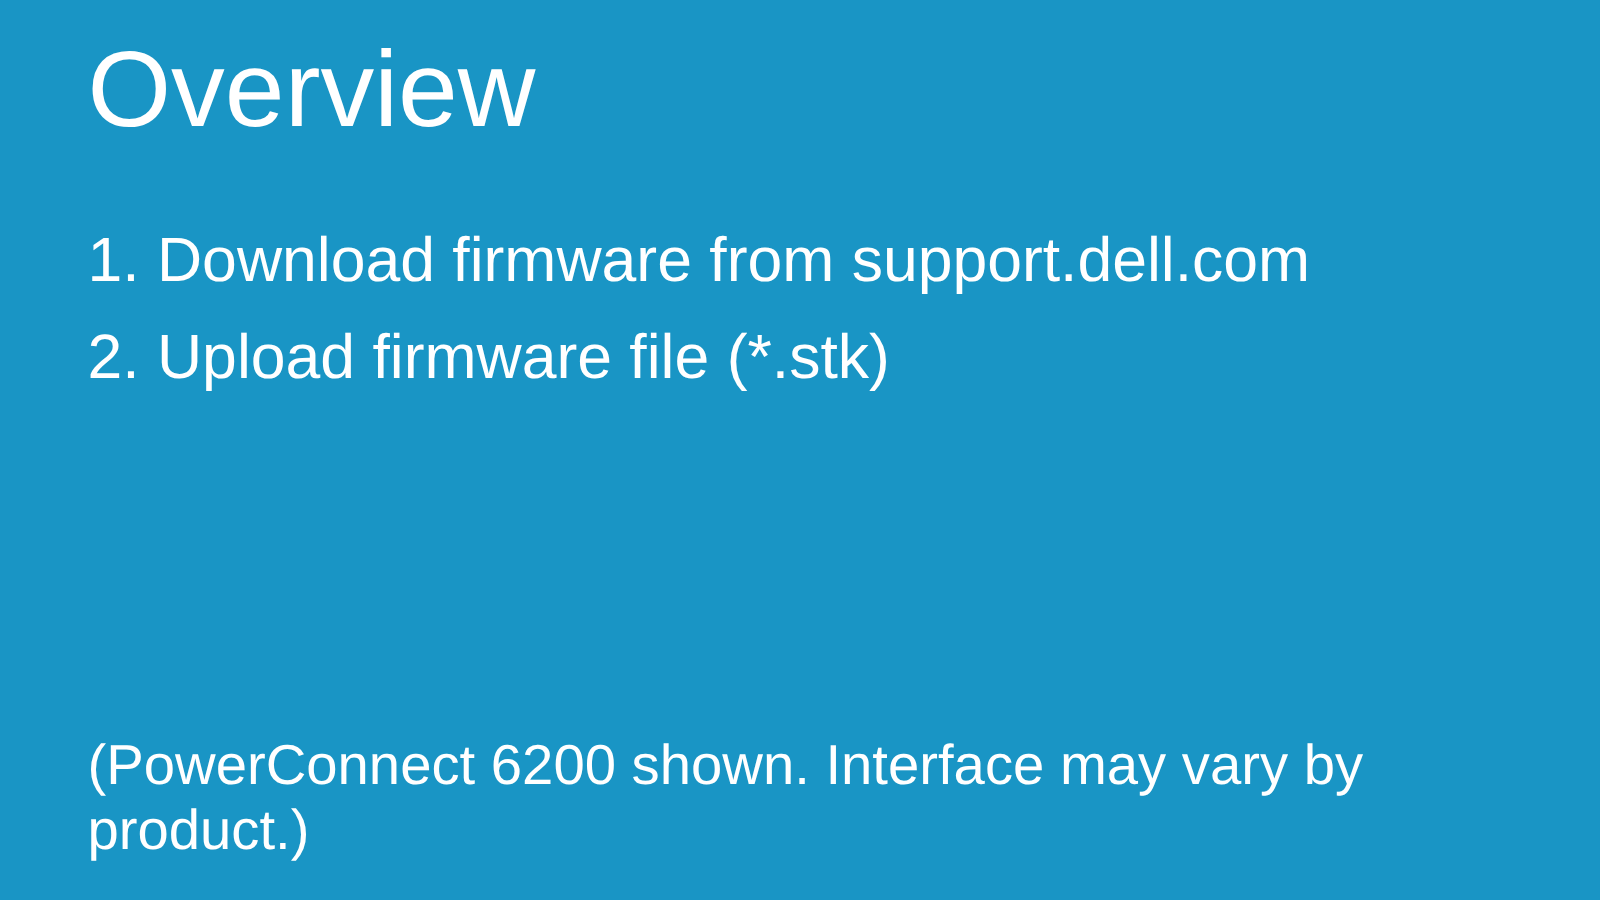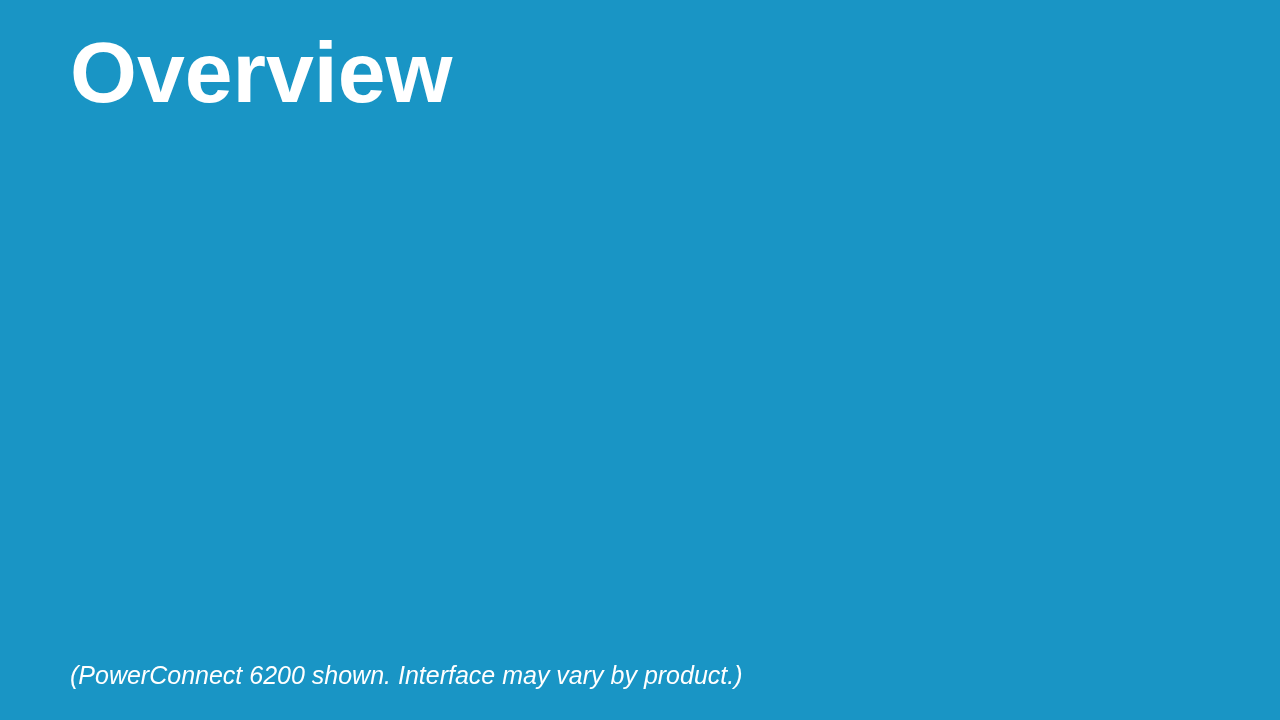--- a/index.html
+++ b/index.html
@@ -14,41 +14,42 @@
       font-family: 'Segoe UI Light', 'Segoe UI', -apple-system, BlinkMacSystemFont, sans-serif;
       font-weight: 300;
       color: #ffffff;
       padding: 25px 70px 30px 70px;
       display: flex;
       flex-direction: column;
       overflow: hidden;
     }
     .title {
       font-size: 86px;
-      font-weight: 700;
+      font-weight: 400;
       line-height: 1.1;
       margin-bottom: 50px;
     }
     .steps {
       font-size: 50px;
       font-weight: 300;
       line-height: 1.55;
       flex-grow: 1;
     }
     .step {
       display: block;
     }
     .footnote {
-      font-size: 25px;
+      font-size: 45px;
       font-weight: 300;
       margin-top: auto;
-      font-style: italic;
     }
   </style>
 </head>
 <body>
 
 <h1 class="title">Overview</h1>
 
 <div class="steps">
+  <span class="step">1. Download firmware from support.dell.com</span>
+  <span class="step">2. Upload firmware file (*.stk)</span>
 </div>
 
 <div class="footnote">(PowerConnect 6200 shown. Interface may vary by product.)</div>
 
 </body></html>

